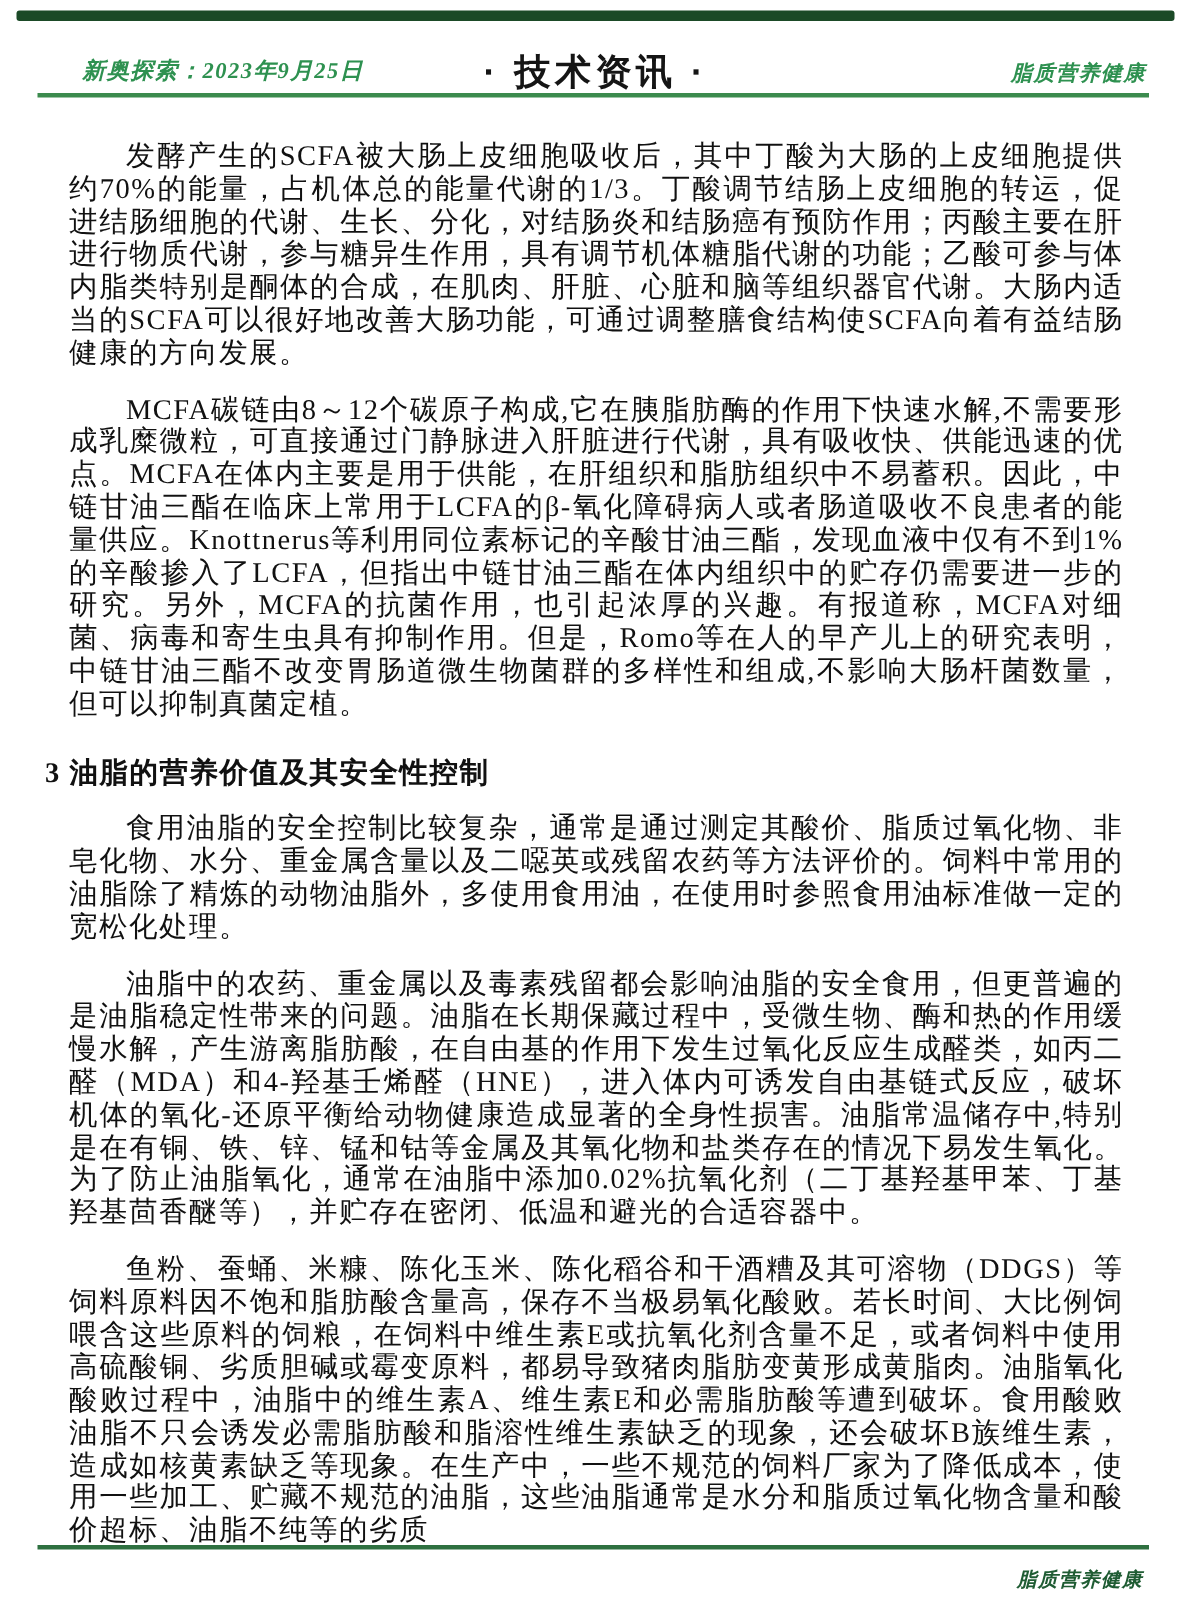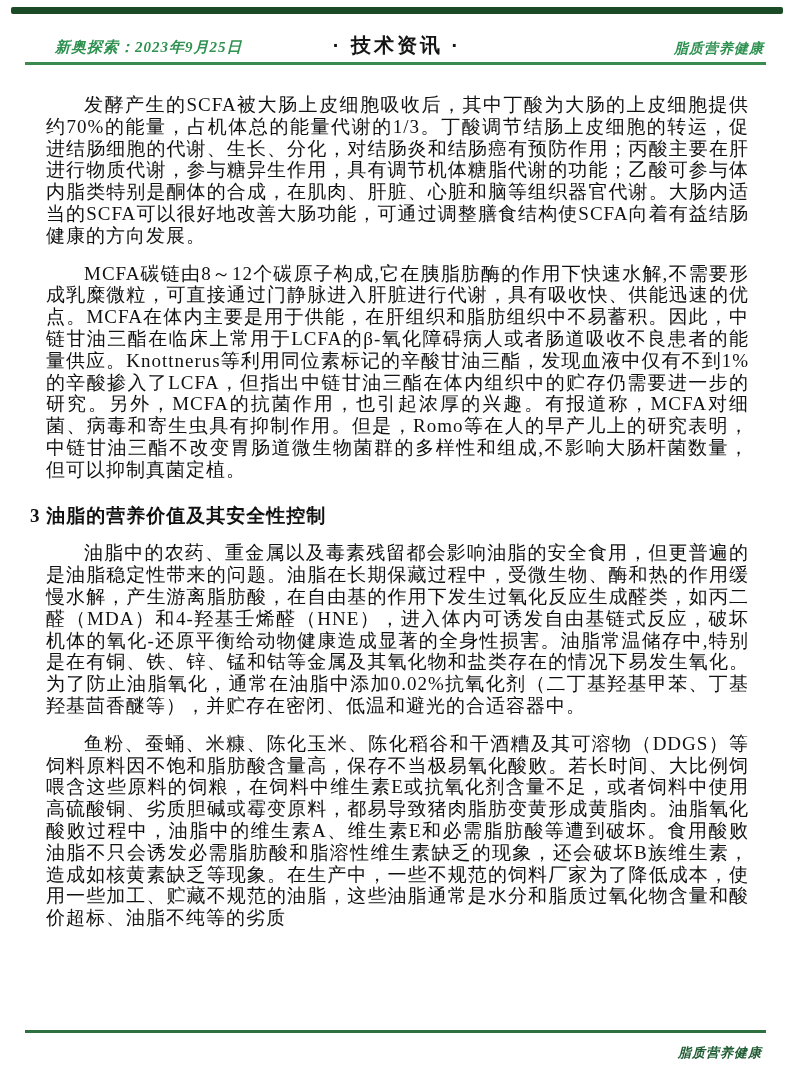--- a/index.html
+++ b/index.html
@@ -16,21 +16,21 @@
     background:#1b4a27;border-radius:2px;
   }
   .header-row{position:absolute;top:34px;left:0;right:0;height:28px;}
   .header-left{
     position:absolute;left:55px;top:4px;
     font-style:italic;font-weight:bold;font-size:15px;letter-spacing:1px;
     color:#2e9150;white-space:nowrap;
   }
   .header-center{
     position:absolute;left:50%;transform:translateX(-50%);top:-2px;
-    font-weight:bold;font-size:20px;letter-spacing:3px;color:#151515;
+    font-weight:bold;font-size:24px;letter-spacing:3px;color:#151515;
     font-family:"Liberation Sans","DejaVu Sans",sans-serif;white-space:nowrap;
   }
   .header-right{
     position:absolute;right:30px;top:6px;
     font-style:italic;font-weight:bold;font-size:14px;letter-spacing:1px;
     color:#2e9150;white-space:nowrap;
   }
   .header-rule{
     position:absolute;top:62px;left:25px;right:28px;height:3px;
     background:#3c8b4e;
@@ -67,20 +67,21 @@
     <span class="header-center">· 技术资讯 ·</span>
     <span class="header-right">脂质营养健康</span>
   </div>
 
   <div class="header-rule"></div>
 
   <div class="body-text">
     <p class="para">发酵产生的SCFA被大肠上皮细胞吸收后，其中丁酸为大肠的上皮细胞提供约70%的能量，占机体总的能量代谢的1/3。丁酸调节结肠上皮细胞的转运，促进结肠细胞的代谢、生长、分化，对结肠炎和结肠癌有预防作用；丙酸主要在肝进行物质代谢，参与糖异生作用，具有调节机体糖脂代谢的功能；乙酸可参与体内脂类特别是酮体的合成，在肌肉、肝脏、心脏和脑等组织器官代谢。大肠内适当的SCFA可以很好地改善大肠功能，可通过调整膳食结构使SCFA向着有益结肠健康的方向发展。</p>
     <p class="para">MCFA碳链由8～12个碳原子构成,它在胰脂肪酶的作用下快速水解,不需要形成乳糜微粒，可直接通过门静脉进入肝脏进行代谢，具有吸收快、供能迅速的优点。MCFA在体内主要是用于供能，在肝组织和脂肪组织中不易蓄积。因此，中链甘油三酯在临床上常用于LCFA的β-氧化障碍病人或者肠道吸收不良患者的能量供应。Knottnerus等利用同位素标记的辛酸甘油三酯，发现血液中仅有不到1%的辛酸掺入了LCFA，但指出中链甘油三酯在体内组织中的贮存仍需要进一步的研究。另外，MCFA的抗菌作用，也引起浓厚的兴趣。有报道称，MCFA对细菌、病毒和寄生虫具有抑制作用。但是，Romo等在人的早产儿上的研究表明，中链甘油三酯不改变胃肠道微生物菌群的多样性和组成,不影响大肠杆菌数量，但可以抑制真菌定植。</p>
     <p class="section-heading">3 油脂的营养价值及其安全性控制</p>
+    <p class="para">食用油脂的安全控制比较复杂，通常是通过测定其酸价、脂质过氧化物、非皂化物、水分、重金属含量以及二噁英或残留农药等方法评价的。饲料中常用的油脂除了精炼的动物油脂外，多使用食用油，在使用时参照食用油标准做一定的宽松化处理。</p>
     <p class="para">油脂中的农药、重金属以及毒素残留都会影响油脂的安全食用，但更普遍的是油脂稳定性带来的问题。油脂在长期保藏过程中，受微生物、酶和热的作用缓慢水解，产生游离脂肪酸，在自由基的作用下发生过氧化反应生成醛类，如丙二醛（MDA）和4-羟基壬烯醛（HNE），进入体内可诱发自由基链式反应，破坏机体的氧化-还原平衡给动物健康造成显著的全身性损害。油脂常温储存中,特别是在有铜、铁、锌、锰和钴等金属及其氧化物和盐类存在的情况下易发生氧化。为了防止油脂氧化，通常在油脂中添加0.02%抗氧化剂（二丁基羟基甲苯、丁基羟基茴香醚等），并贮存在密闭、低温和避光的合适容器中。</p>
     <p class="para">鱼粉、蚕蛹、米糠、陈化玉米、陈化稻谷和干酒糟及其可溶物（DDGS）等饲料原料因不饱和脂肪酸含量高，保存不当极易氧化酸败。若长时间、大比例饲喂含这些原料的饲粮，在饲料中维生素E或抗氧化剂含量不足，或者饲料中使用高硫酸铜、劣质胆碱或霉变原料，都易导致猪肉脂肪变黄形成黄脂肉。油脂氧化酸败过程中，油脂中的维生素A、维生素E和必需脂肪酸等遭到破坏。食用酸败油脂不只会诱发必需脂肪酸和脂溶性维生素缺乏的现象，还会破坏B族维生素，造成如核黄素缺乏等现象。在生产中，一些不规范的饲料厂家为了降低成本，使用一些加工、贮藏不规范的油脂，这些油脂通常是水分和脂质过氧化物含量和酸价超标、油脂不纯等的劣质</p>
   </div>
 
   <div class="footer-rule"></div>
   <span class="footer-right">脂质营养健康</span>
 
 </div>
 
 </body></html>

